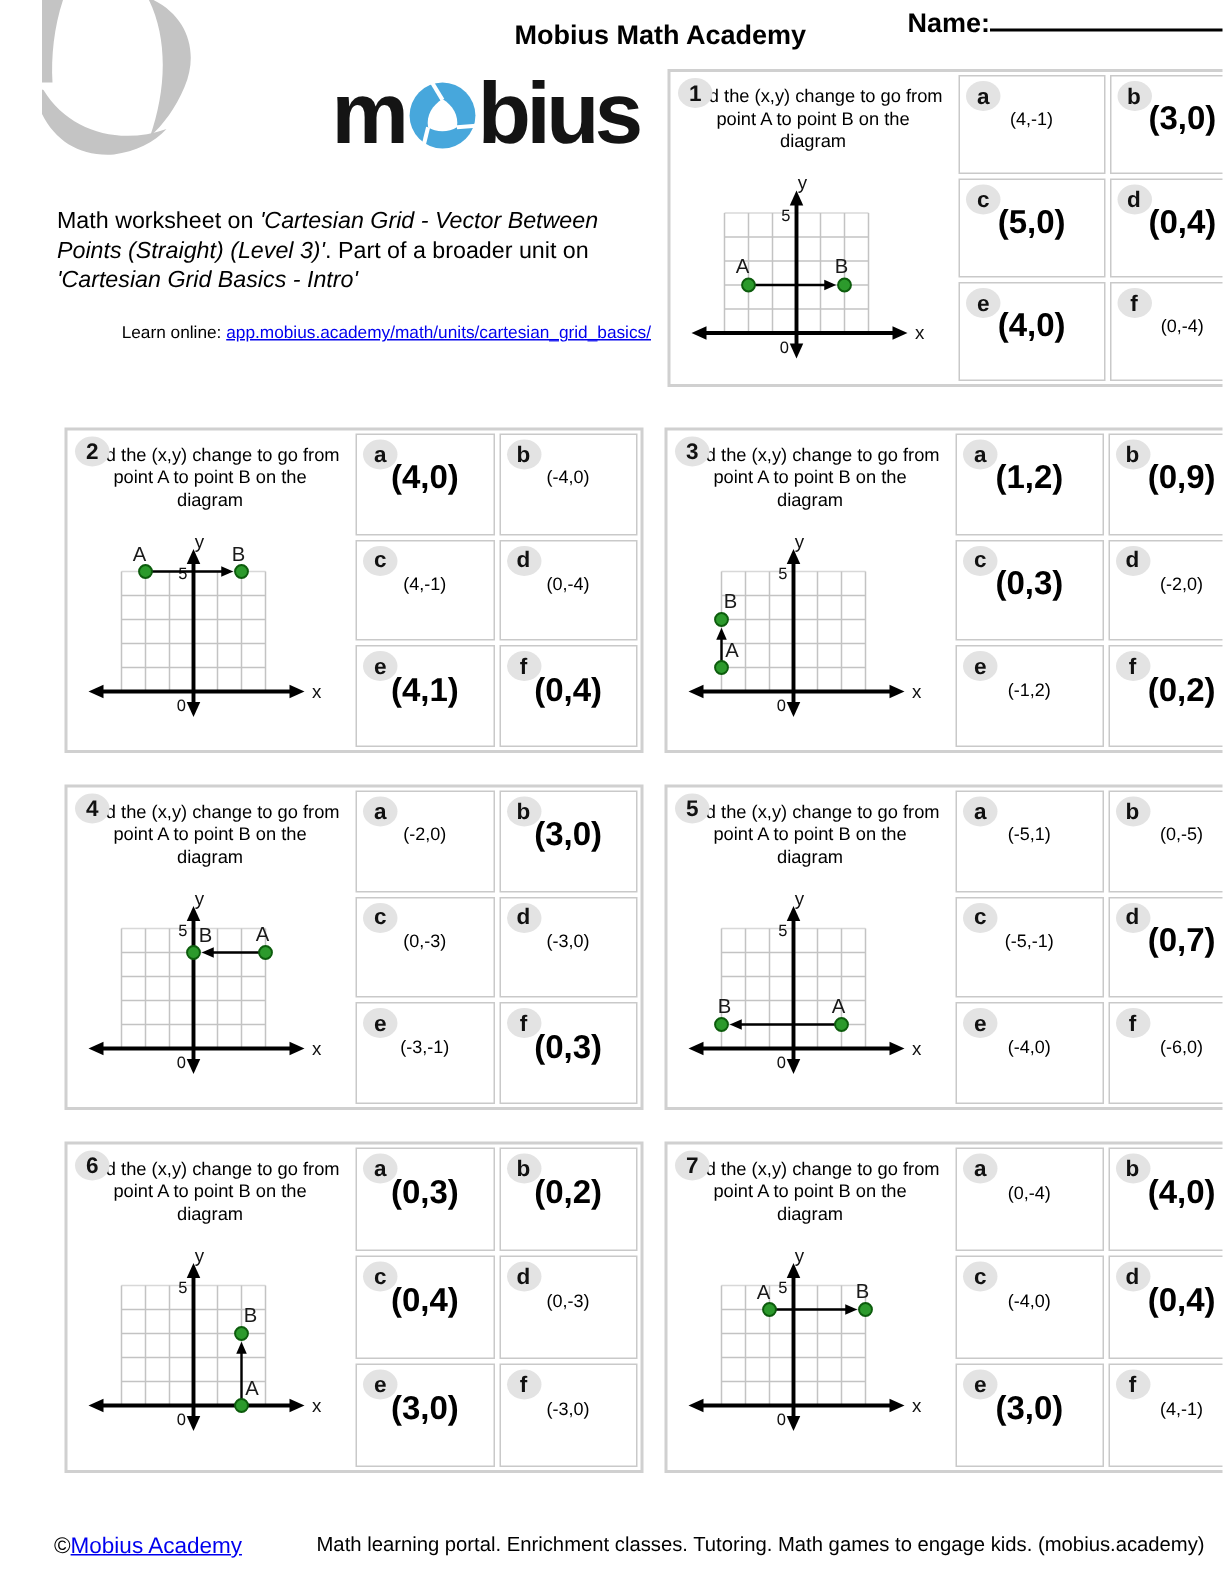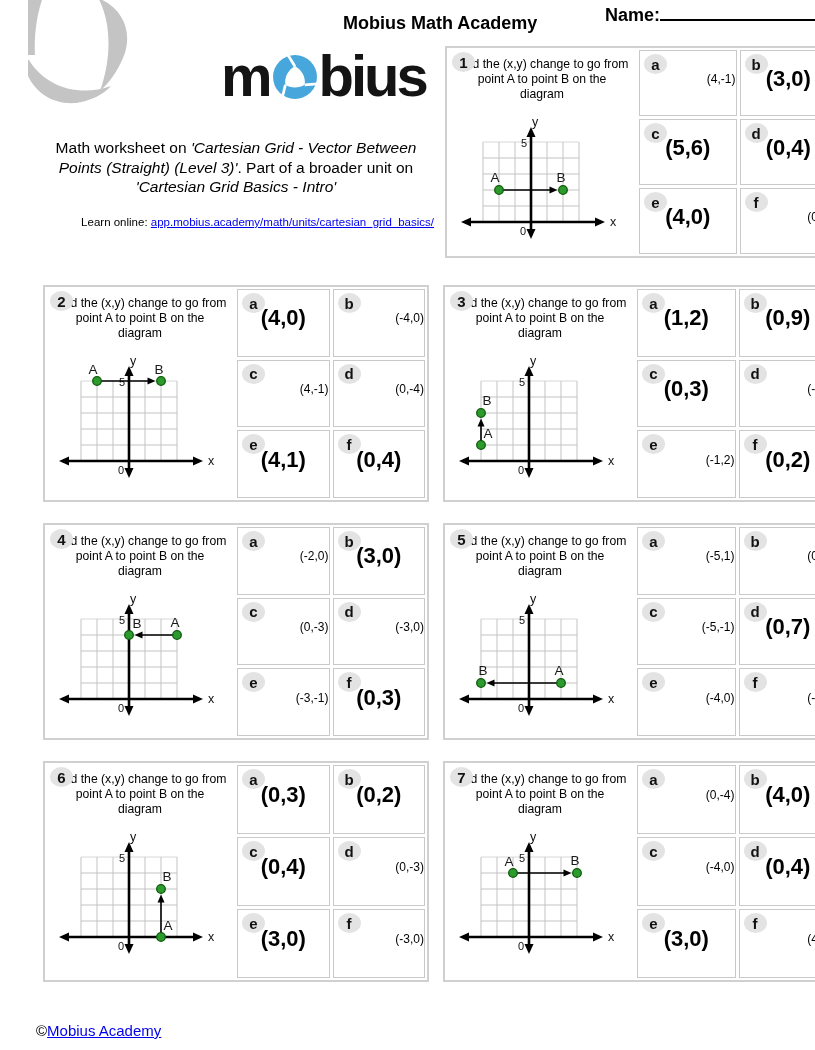--- a/index.html
+++ b/index.html
@@ -9,40 +9,40 @@
   html,body{margin:0;padding:0;background:#fff;}
   .page{position:relative;width:815px;height:1050px;background:#fff;overflow:hidden;
         font-family:"Liberation Sans", sans-serif;color:#000;margin-left:28px;}
   .hdr-title{position:absolute;left:315px;top:13px;font-size:18px;font-weight:bold;}
   .hdr-name{position:absolute;left:577px;top:2px;font-size:18px;font-weight:bold;white-space:nowrap;}
   .name-line{display:inline-block;width:160px;height:17px;border-bottom:2px solid #000;}
   .swirl{position:absolute;left:0;top:0;}
   .logo{position:absolute;left:193px;top:50px;display:flex;align-items:flex-end;
         font-weight:bold;font-size:58px;line-height:52px;letter-spacing:-3px;color:#141414;}
   .logo .mark{margin:0 1px 2px 2px;}
-  .intro{position:absolute;left:10px;top:138px;width:396px;text-align:center;
+  .intro{position:absolute;left:10px;top:138px;width:396px;text-align:left;
          font-size:15.5px;line-height:1.27;}
   .learn{position:absolute;left:10px;top:216px;width:396px;text-align:right;font-size:11.5px;}
   a.link{color:var(--link_blue);text-decoration:underline;cursor:pointer;}
   .footer-left{position:absolute;left:8px;top:1022px;font-size:15px;}
   .footer-tag{position:absolute;left:183px;top:1022px;font-size:13.5px;}
   
   .problem{position:absolute;border:2px solid #d0d0d0;background:#fff;display:flex;box-sizing:border-box;}
   .q-area{flex:0 0 190px;position:relative;padding-top:4px;}
   .badge{display:inline-flex;align-items:center;justify-content:center;width:23px;height:20px;
          border-radius:50%;background:var(--badge_gray);font-weight:bold;font-size:15px;color:#111;}
   .num{position:absolute;left:5px;top:4px;}
   .prompt{margin:5px auto 0;width:174px;text-align:center;font-size:12.2px;line-height:1.22;}
   .diagram{display:block;margin:16px auto 0;}
   .answers{flex:1;display:grid;grid-template-columns:1fr 1fr;grid-auto-rows:1fr;gap:3px;padding:2px;}
   .cell{position:relative;border:1.5px solid var(--border_gray);background:#fff;}
   .cell .badge{position:absolute;left:4px;top:3px;}
   .value{position:absolute;left:0;right:0;top:43%;transform:translateY(-50%);text-align:center;}
   .value.large{font-size:22px;font-weight:bold;}
-  .value.small{font-size:12px;text-align:right;}
+  .value.small{font-size:12px;}
   svg text{font-family:"Liberation Sans", sans-serif;}
 </style>
 </head>
 <body>
 
 <div class="page">
 
   <svg class="swirl" width="120" height="118" viewBox="0 0 120 118">
     <path fill="var(--swirl_gray)" d="M 55,-6 C 93,0 107,30 95,58 C 89,72 81,83 72,91 C 83,60 85,22 68,-6 Z"></path>
     <path fill="var(--swirl_gray)" d="M -6,58 C 0,88 20,105 48,103 C 62,101 75,95 83,86 C 52,97 18,88 1,60 Z"></path>
@@ -113,21 +113,21 @@
         <div class="cell">
           <span class="badge">a</span>
           <div class="value small">(4,-1)</div>
         </div>
         <div class="cell">
           <span class="badge">b</span>
           <div class="value large">(3,0)</div>
         </div>
         <div class="cell">
           <span class="badge">c</span>
-          <div class="value large">(5,6)</div>
+          <div class="value large">(5,0)</div>
         </div>
         <div class="cell">
           <span class="badge">d</span>
           <div class="value large">(0,4)</div>
         </div>
         <div class="cell">
           <span class="badge">e</span>
           <div class="value large">(4,0)</div>
         </div>
         <div class="cell">
@@ -510,13 +510,14 @@
         </div>
         <div class="cell">
           <span class="badge">f</span>
           <div class="value small">(4,-1)</div>
         </div>
       </div>
   </div>
     <div class="footer-left">
     <span>©</span><a class="link">Mobius Academy</a>
   </div>
+  <div class="footer-tag">Math learning portal. Enrichment classes. Tutoring. Math games to engage kids. (mobius.academy)</div>
 </div>
 
 </body></html>

